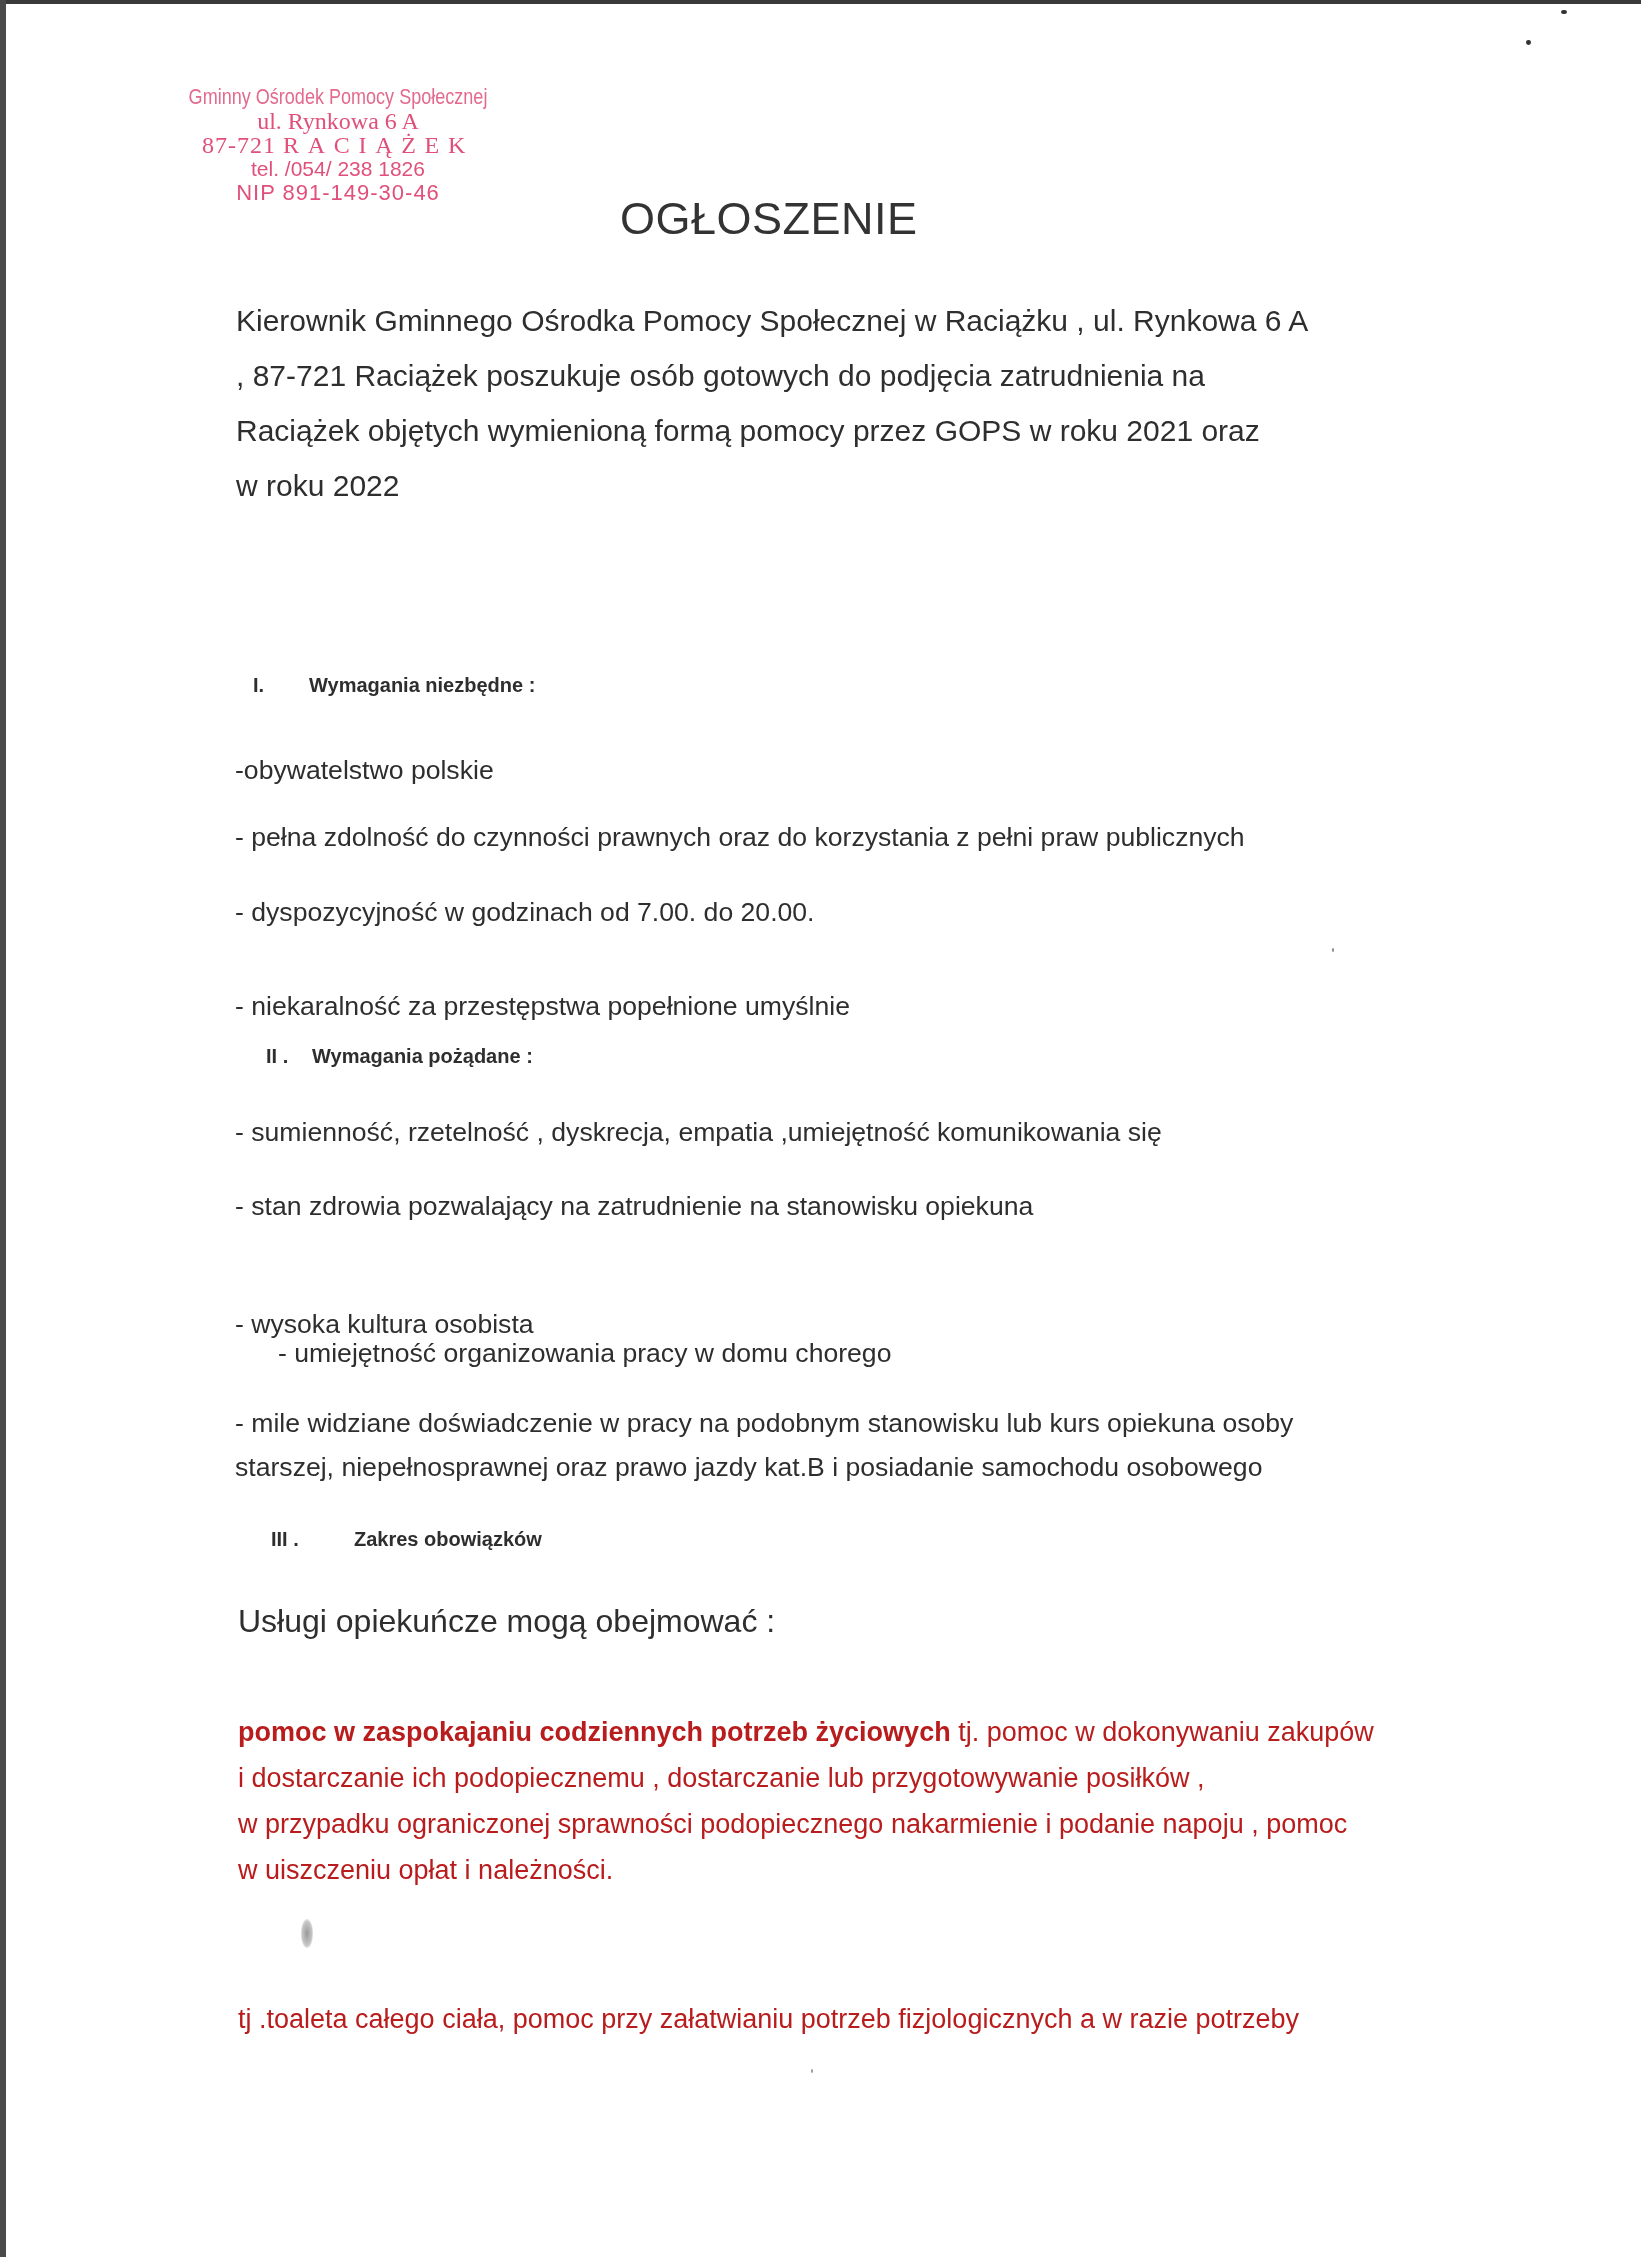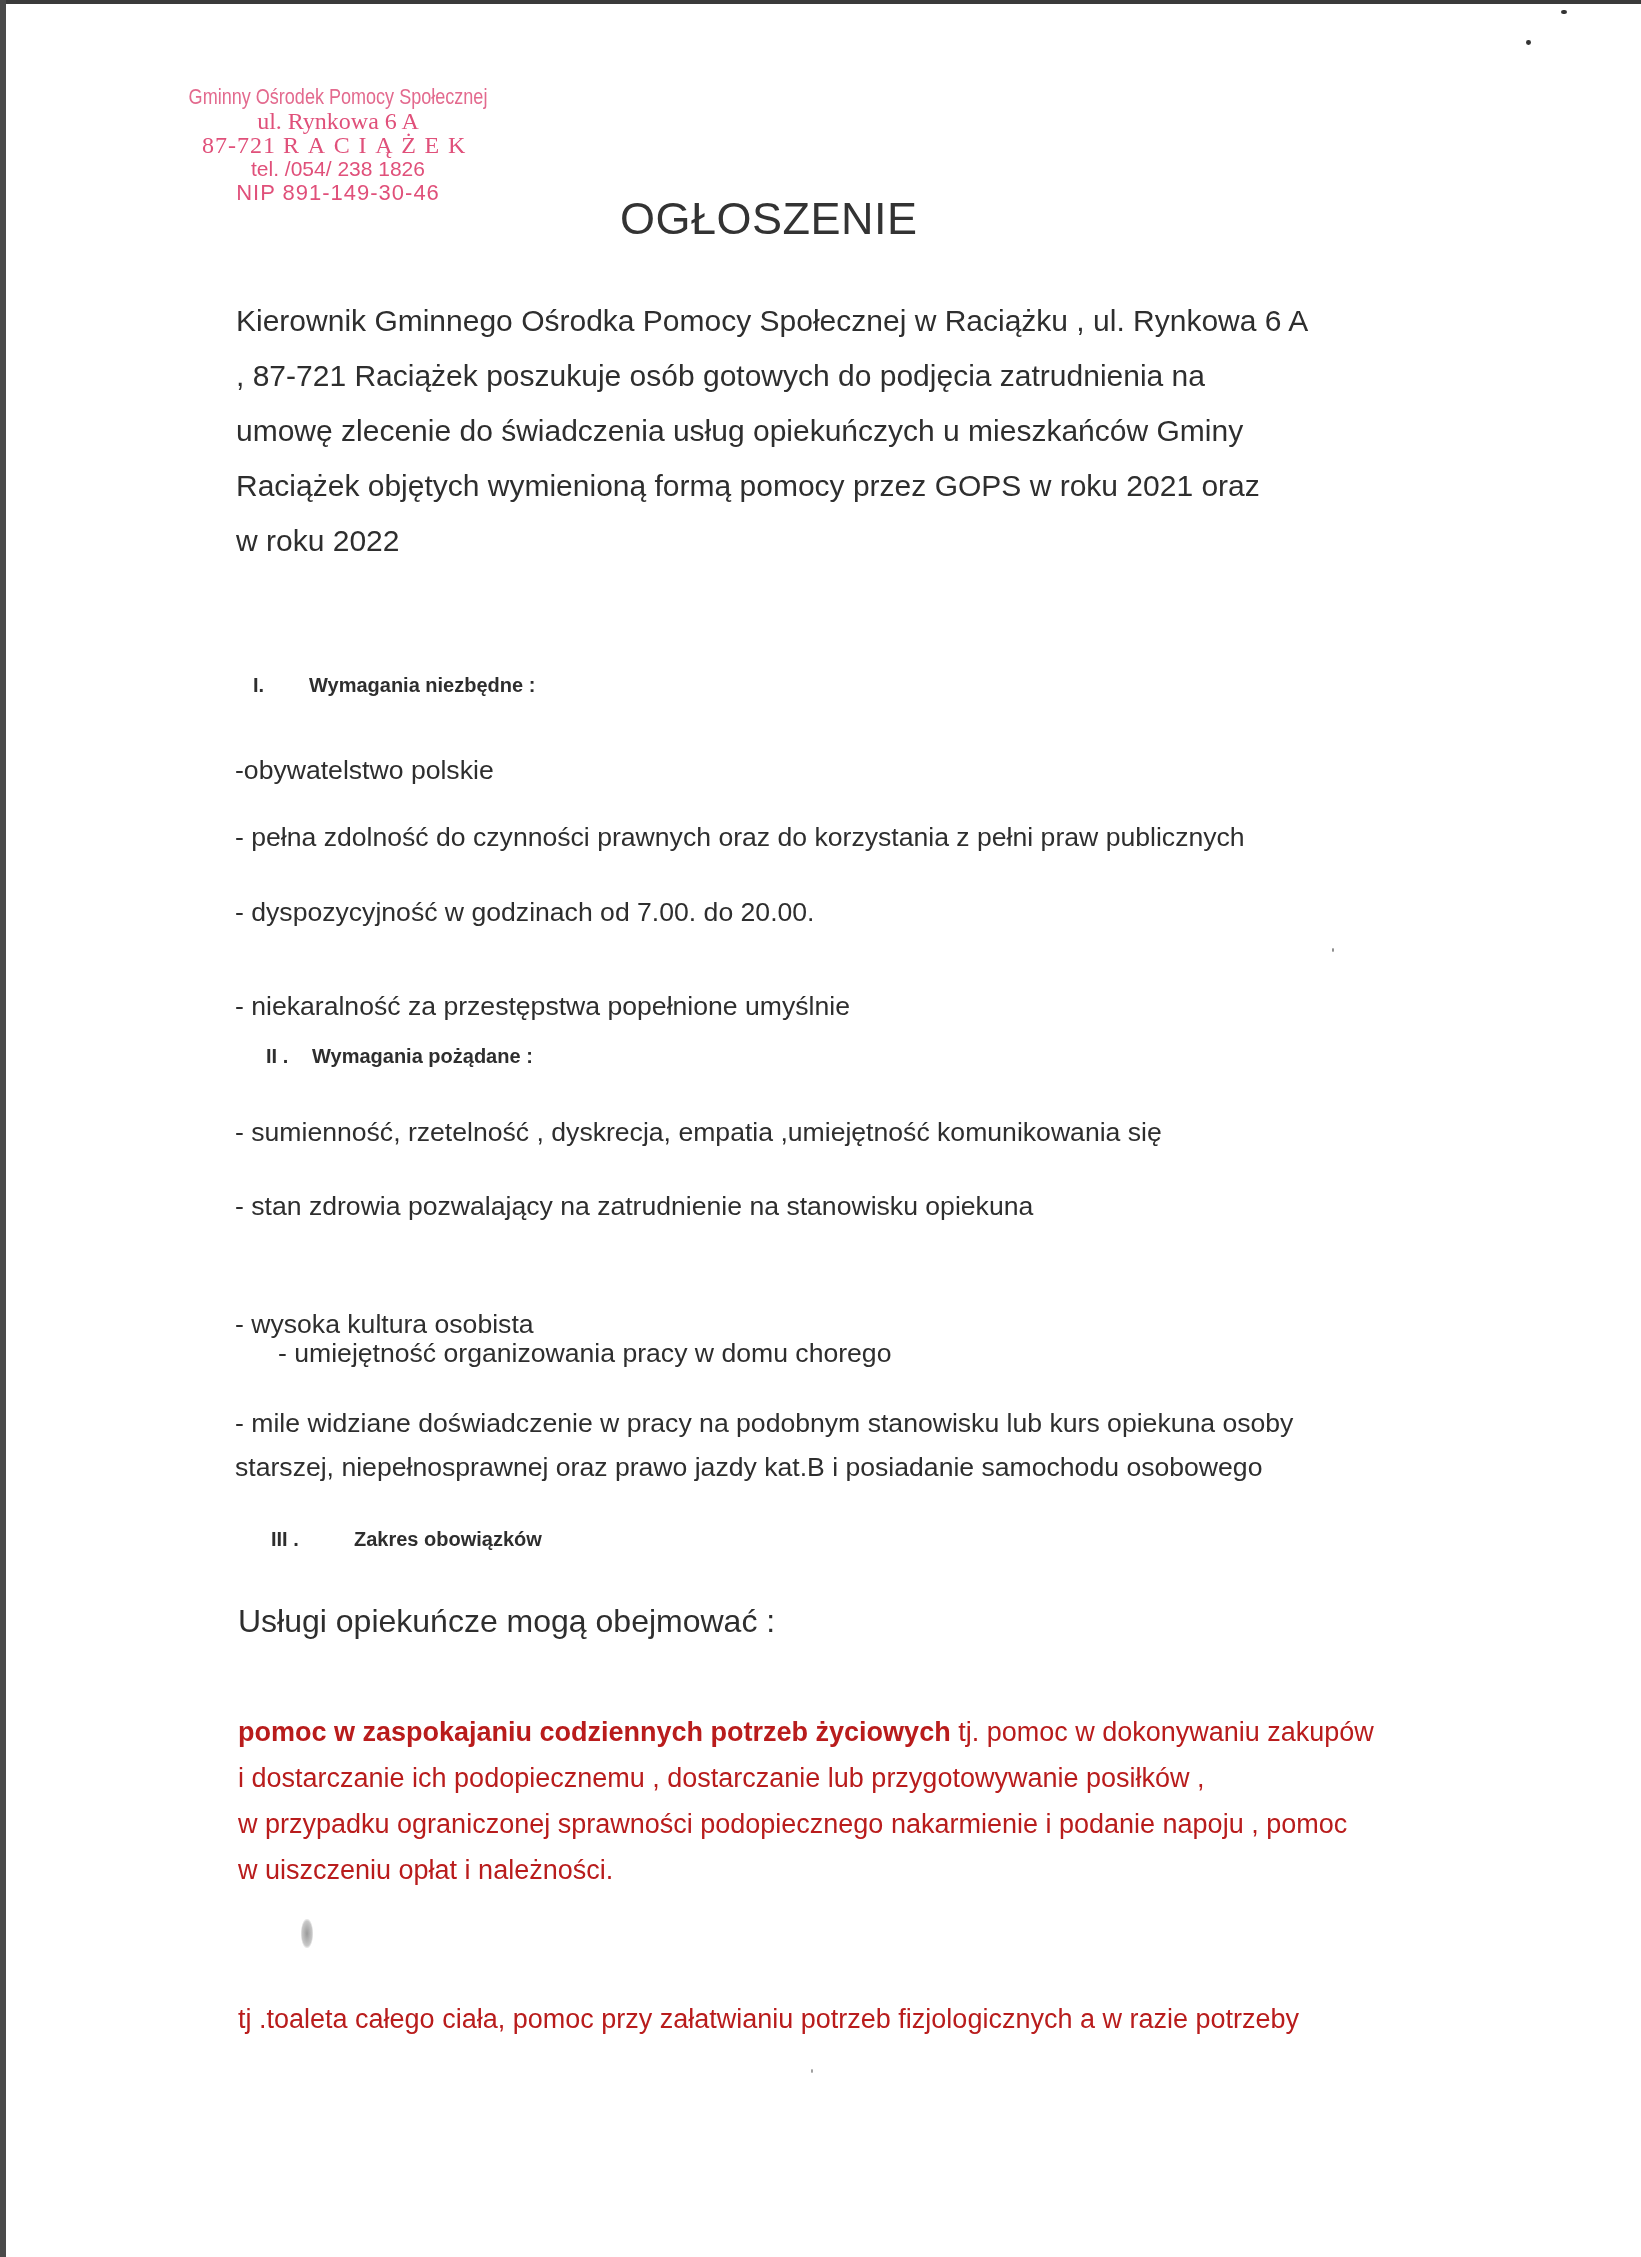--- a/index.html
+++ b/index.html
@@ -116,21 +116,20 @@
   </div>
   <div class="l4">tel. /054/ 238 1826</div>
   <div class="l5">NIP 891-149-30-46</div>
 </div>
 
 <div class="title">OGŁOSZENIE</div>
 
 <div class="intro">
   <div>Kierownik Gminnego Ośrodka Pomocy Społecznej w Raciążku , ul. Rynkowa 6 A</div>
   <div>, 87-721 Raciążek  poszukuje osób gotowych do podjęcia zatrudnienia na</div>
-  <div>umowę zlecenie do świadczenia usług opiekuńczych u mieszkańców Gminy</div>
   <div>Raciążek objętych wymienioną formą pomocy przez GOPS w roku  2021  oraz</div>
   <div>w roku 2022</div>
 </div>
 
 <div class="heading" style="left:253px;top:674px;">
   <span class="num" style="width:56px;">I.</span><span>Wymagania niezbędne :</span>
 </div>
 <div class="item" style="top:755px;">-obywatelstwo polskie</div>
 <div class="item" style="top:822px;">- pełna zdolność do czynności prawnych oraz do korzystania z pełni praw publicznych</div>
 <div class="item" style="top:897px;">- dyspozycyjność w godzinach  od 7.00.  do 20.00.</div>

